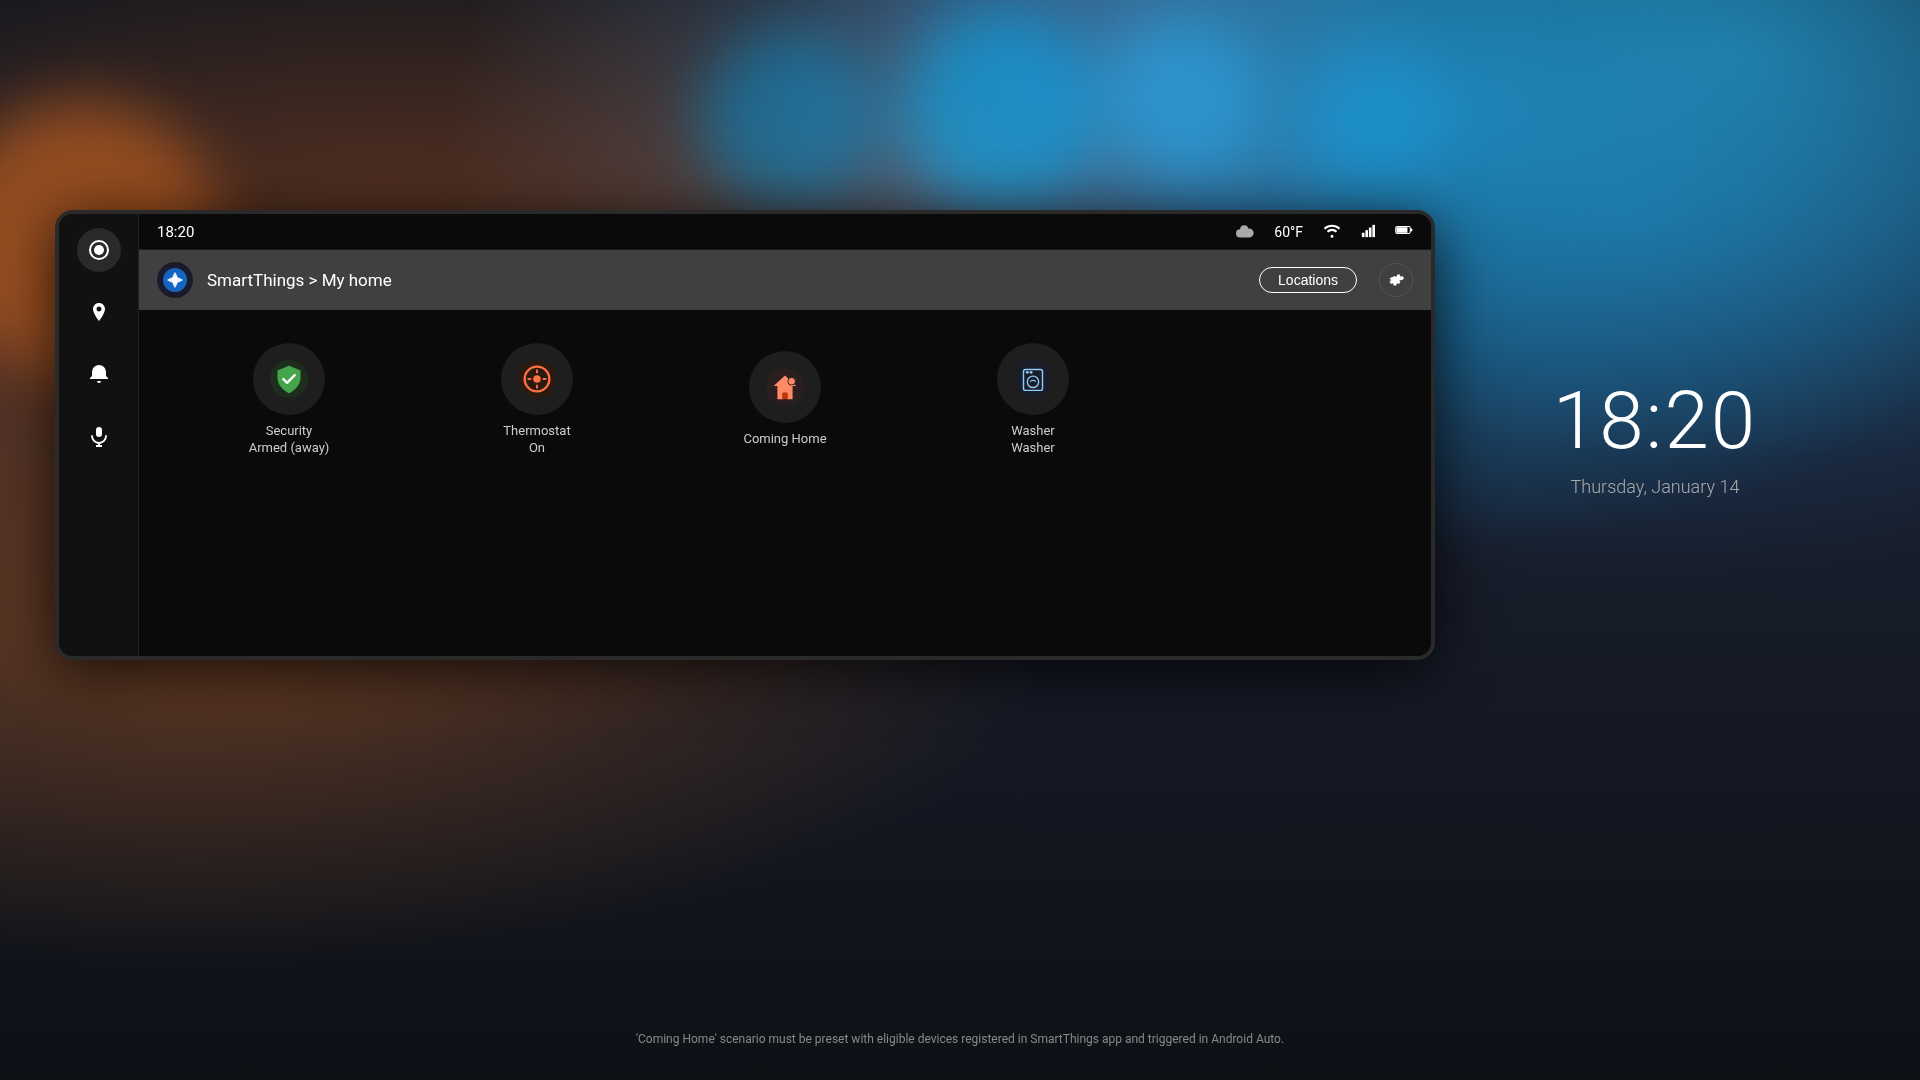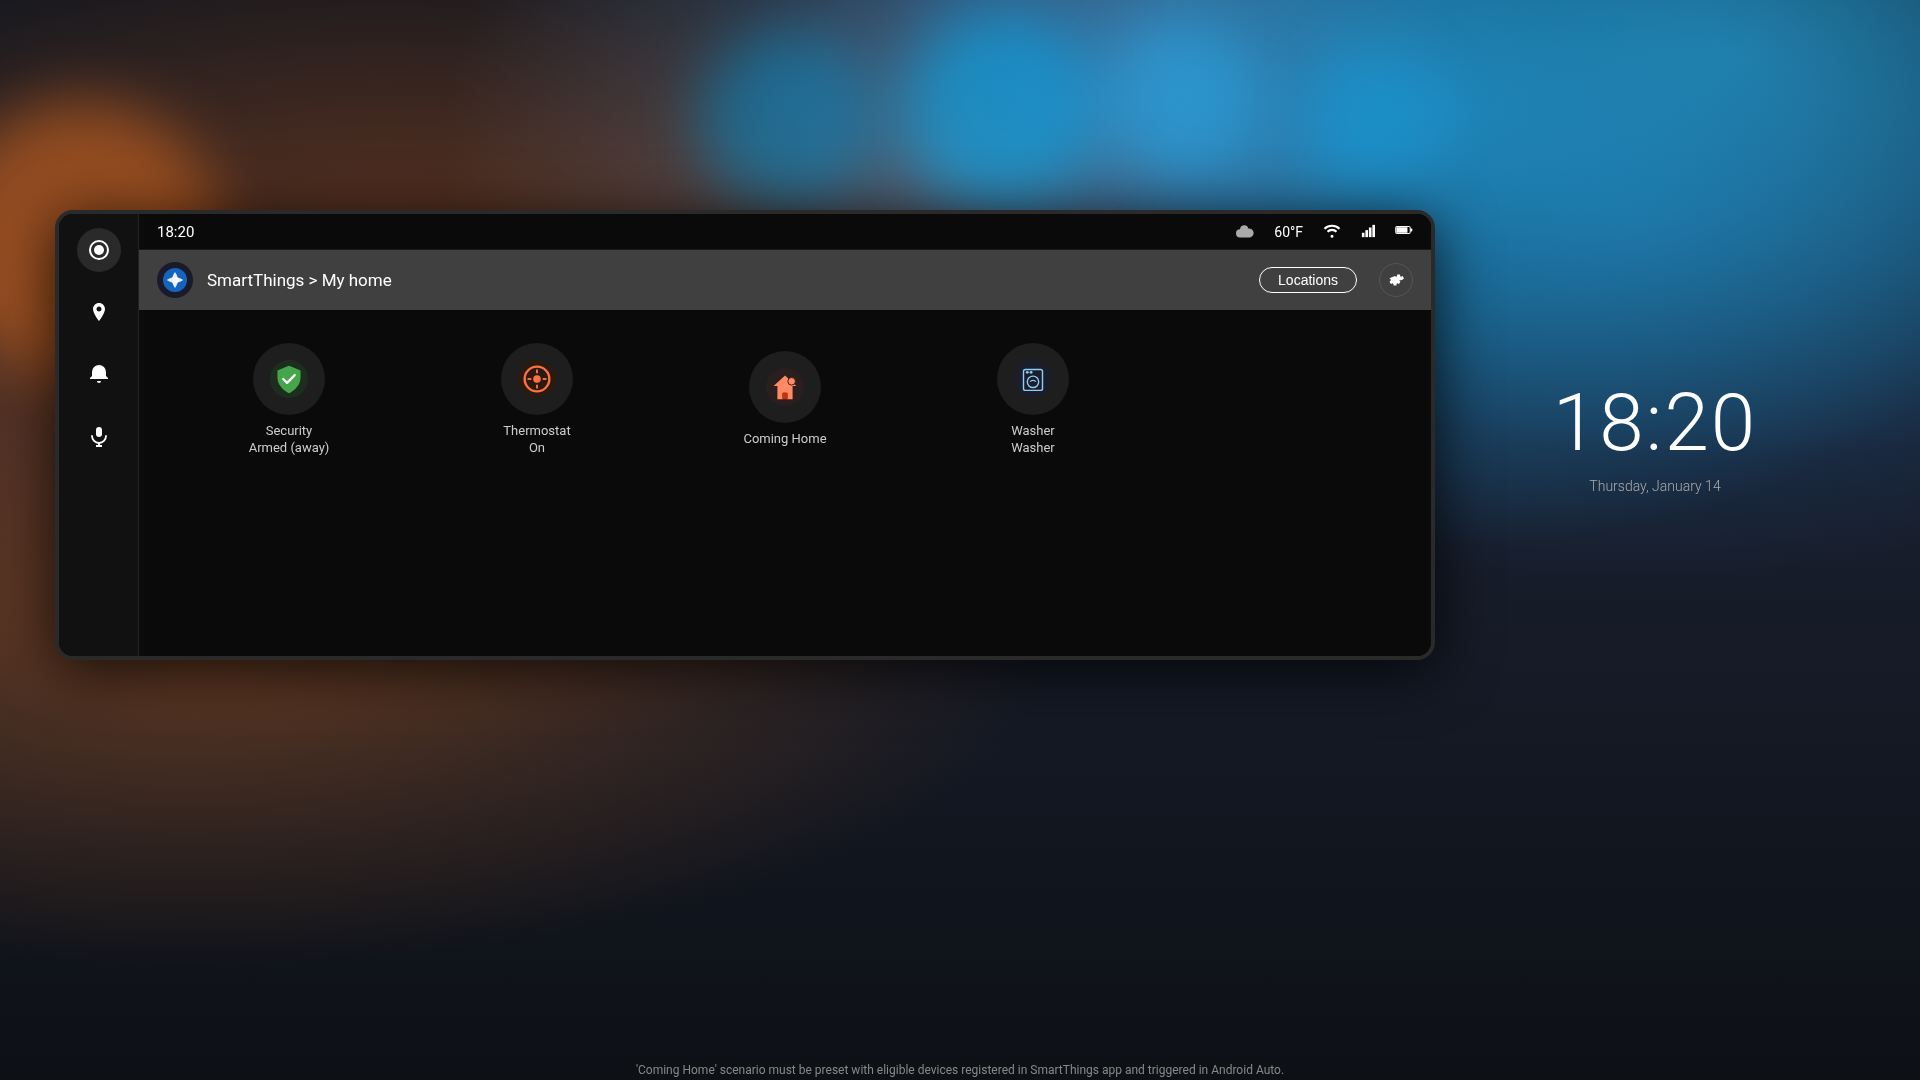--- a/index.html
+++ b/index.html
@@ -217,28 +217,28 @@
 
     .clock-time {
       color: #fff;
       font-size: 80px;
       font-weight: 300;
       letter-spacing: 2px;
     }
 
     .clock-date {
       color: #aaa;
-      font-size: 14px;
+      font-size: 18px;
       font-weight: 300;
     }
 
     
     .footnote {
       position: absolute;
-      bottom: 3px;
+      bottom: 34px;
       left: 0;
       right: 0;
       text-align: center;
       color: #888;
       font-size: 12px;
     }
 
     
     .svg-icon {
       width: 38px;

